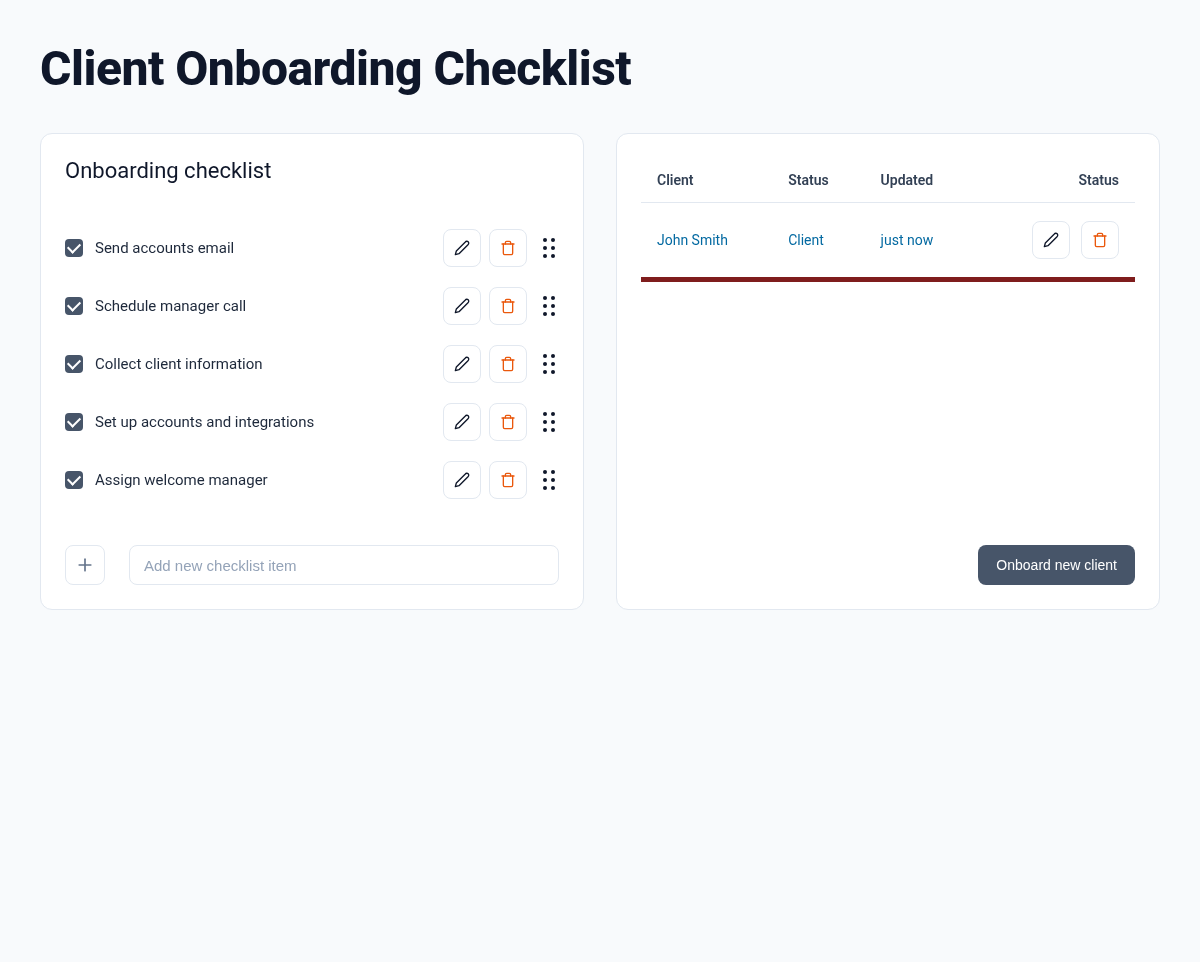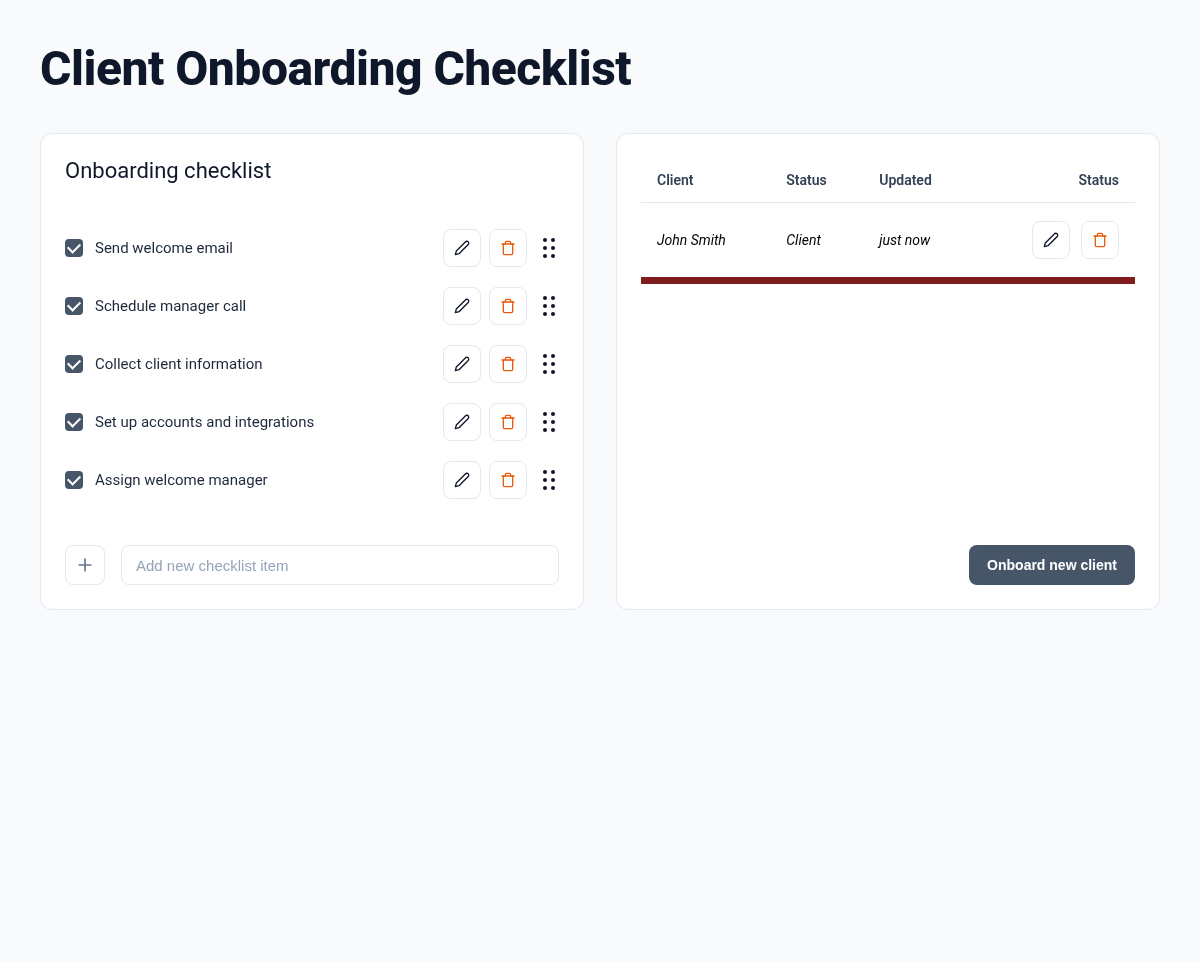--- a/index.html
+++ b/index.html
@@ -136,21 +136,21 @@
     .drag-handle span {
       width: 4px;
       height: 4px;
       background: #0f172a;
       border-radius: 50%;
     }
 
     .add-row {
       display: flex;
       align-items: center;
-      gap: 16px;
+      gap: 24px;
       margin-top: 40px;
     }
 
     .add-icon-btn {
       width: 40px;
       height: 40px;
       border: 1px solid #e2e8f0;
       border-radius: 8px;
       background: #ffffff;
       display: flex;
@@ -196,24 +196,23 @@
       padding: 14px 16px;
       border-bottom: 1px solid #e2e8f0;
     }
 
     .table th.actions-col {
       text-align: right;
     }
 
     .table td {
       font-size: 14px;
-      color: #000000;
+      color: #0369a1;
       padding: 18px 16px;
-      border-bottom: 7px solid #7f1d1d;
-      font-style: italic;
+      border-bottom: 5px solid #7f1d1d;
     }
 
     .table td.actions-cell {
       text-align: right;
       white-space: nowrap;
     }
 
     .table td.actions-cell .icon-btn {
       display: inline-flex;
       margin-left: 8px;
@@ -223,21 +222,21 @@
       display: flex;
       justify-content: flex-end;
       margin-top: auto;
       padding-top: 24px;
     }
 
     .primary-btn {
       background: #475569;
       color: #ffffff;
       font-size: 14px;
-      font-weight: 700;
+      font-weight: 400;
       border: none;
       border-radius: 8px;
       padding: 12px 18px;
       cursor: pointer;
     }
   </style>
 </head>
 <body>
 
 <h1 class="page-title">Client Onboarding Checklist</h1>
@@ -245,21 +244,21 @@
 <div class="grid">
 
   <div class="card">
     <h2 class="card-title">Onboarding checklist</h2>
 
     <div class="checklist">
 
       <div class="checklist-item">
         <div class="checklist-left">
           <div class="checkbox checked"></div>
-          <span class="checklist-label">Send welcome email</span>
+          <span class="checklist-label">Send accounts email</span>
         </div>
         <div class="checklist-actions">
           <button class="icon-btn">
             <svg viewBox="0 0 24 24" fill="none" stroke="#0f172a" stroke-width="2" stroke-linecap="round" stroke-linejoin="round">
                 <path d="M17 3a2.85 2.85 0 1 1 4 4L7.5 20.5 2 22l1.5-5.5Z"></path>
               </svg>
           </button>
           <button class="icon-btn delete">
             <svg viewBox="0 0 24 24" fill="none" stroke="#ea580c" stroke-width="2" stroke-linecap="round" stroke-linejoin="round">
                 <path d="M3 6h18"></path>

